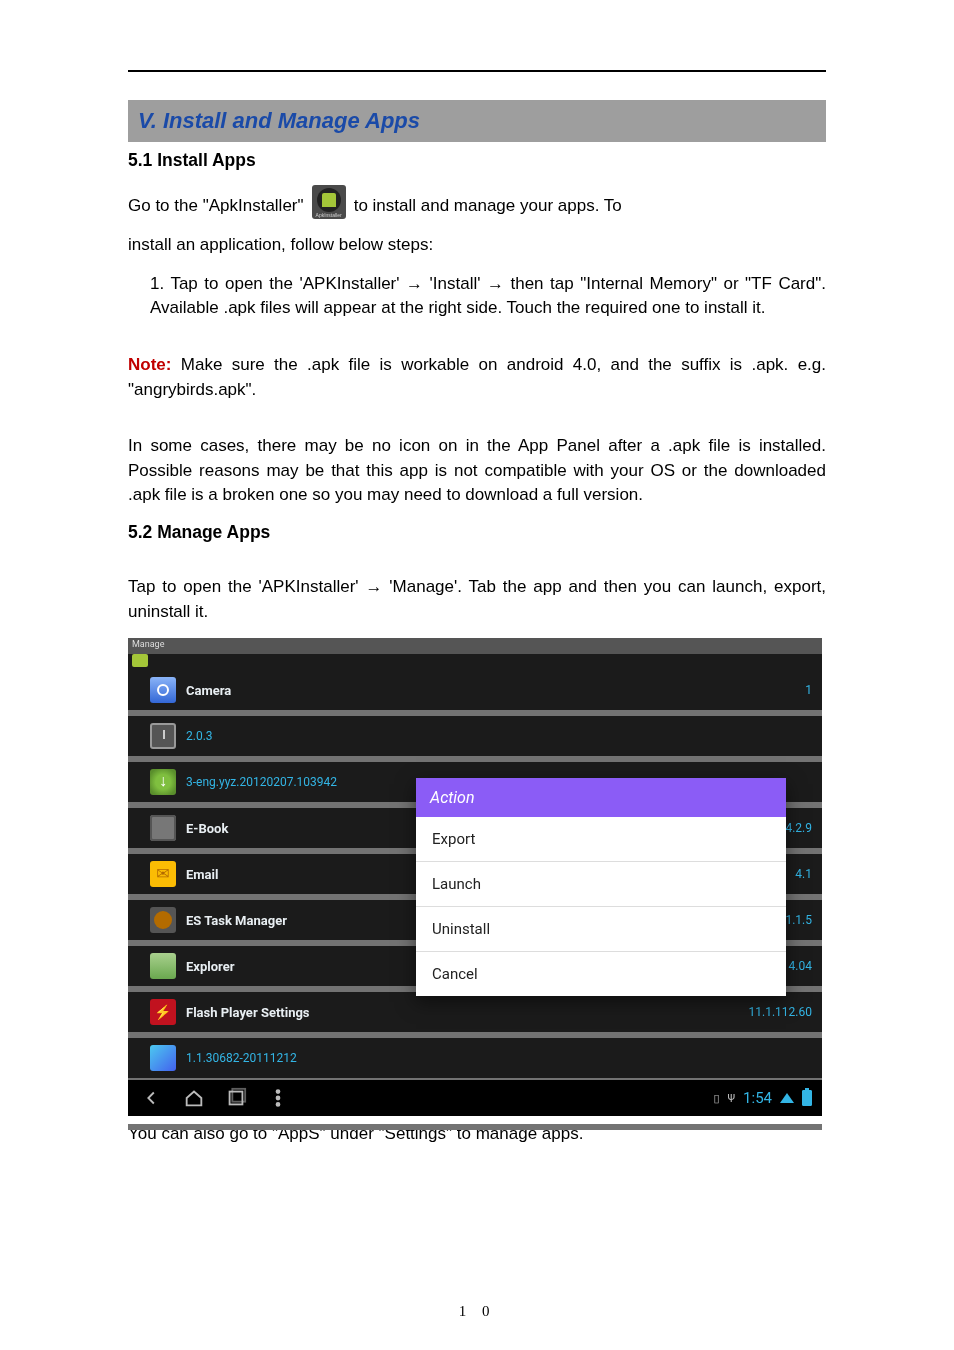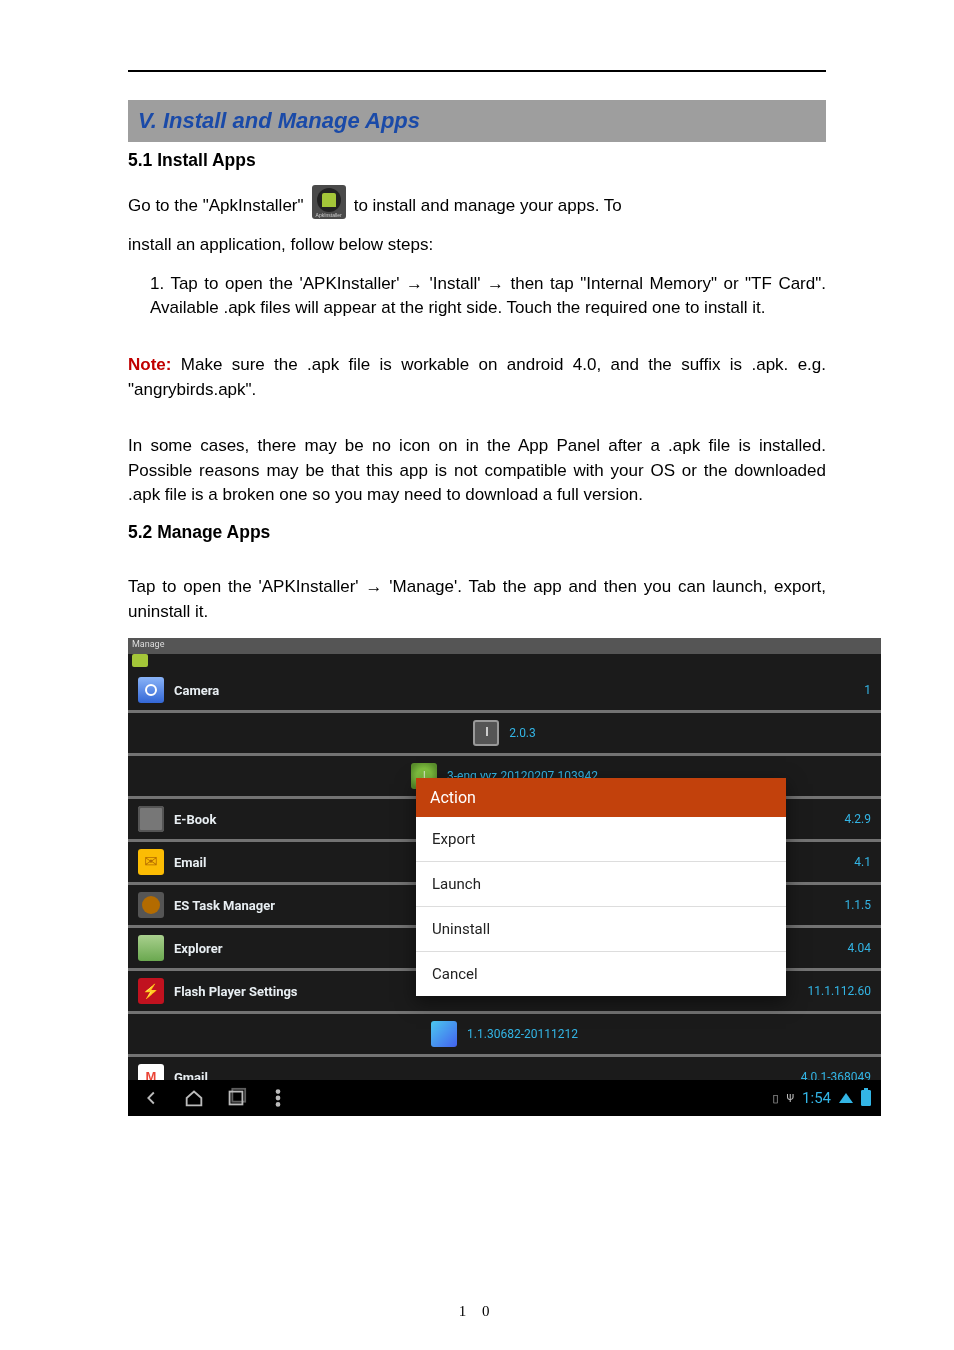--- a/index.html
+++ b/index.html
@@ -10,26 +10,26 @@
   p{font-size:17px;line-height:1.45;margin:0 0 14px 0;}
   .intro-line{display:flex;align-items:flex-end;flex-wrap:wrap;gap:4px;font-size:17px;}
   .apk-icon{display:inline-flex;flex-direction:column;align-items:center;background:#4a4a4a;border-radius:3px;padding:3px 4px 1px 4px;margin:0 4px;vertical-align:middle;}
   .apk-icon .android-shape{width:24px;height:24px;border-radius:50%;background:#222;position:relative;overflow:hidden;display:flex;align-items:center;justify-content:center;}
   .apk-icon .android-shape::before{content:"";width:14px;height:14px;background:#a4c639;border-radius:2px 2px 0 0;display:block;}
   .apk-icon .label{font-size:5px;color:#d0d0d0;line-height:1;margin-top:1px;}
   .indent{padding-left:22px;text-align:justify;}
   .justify{text-align:justify;margin-top:32px;}
   .note-label{color:#c00000;font-weight:bold;}
   
-  .screenshot{width:753px;height:478px;background:#1b1b1b;color:#cfd6dc;font-family:Roboto,Arial,sans-serif;font-size:13px;position:relative;margin:4px 0 6px 0;}
+  .screenshot{width:694px;height:478px;background:#1b1b1b;color:#cfd6dc;font-family:Roboto,Arial,sans-serif;font-size:13px;position:relative;margin:4px 0 6px 0;}
   .ss-top{height:14px;background:#555;font-size:9px;color:#ddd;padding:1px 4px;}
   .ss-crumb{height:16px;padding:0 4px;}
   .ss-crumb-icon{width:16px;height:13px;background:#a4c639;display:inline-block;border-radius:2px;}
   .ss-list{}
-  .ss-row{display:flex;align-items:center;height:40px;border-bottom:3px solid #737373;padding:0 10px 0 10px;justify-content:center;}
+  .ss-row{display:flex;align-items:center;height:40px;border-bottom:6px solid #737373;padding:0 10px 0 22px;}
   .ss-row .ico{width:26px;height:26px;border-radius:3px;margin-right:10px;flex:none;position:relative;}
   .ss-row .name{flex:1;color:#e8eef2;font-weight:bold;font-size:13px;}
   .ss-row .ver{color:#33b5e5;font-size:12px;}
   
   .ico-camera{background:linear-gradient(#8ab4f8,#3367d6);}
   .ico-camera::after{content:"";position:absolute;inset:7px;border:2px solid #fff;border-radius:50%;}
   .ico-clock{background:#555;border-radius:50%;border:2px solid #999;box-sizing:border-box;}
   .ico-clock::after{content:"";position:absolute;left:50%;top:20%;width:2px;height:9px;background:#ccc;transform-origin:bottom;}
   .ico-dl{background:radial-gradient(circle,#7fbf3f 40%,#5a8f2c 80%);border-radius:50%;}
   .ico-dl::after{content:"↓";position:absolute;inset:0;color:#fff;font-size:16px;text-align:center;line-height:24px;}
@@ -39,21 +39,21 @@
   .ico-es{background:#555;border-radius:4px;}
   .ico-es::after{content:"";position:absolute;inset:4px;border-radius:50%;background:#b36b00;}
   .ico-explorer{background:linear-gradient(#a9d08e,#6aa84f);border-radius:6px;}
   .ico-flash{background:#c1121f;border-radius:3px;}
   .ico-flash::after{content:"⚡";position:absolute;inset:0;color:#fff;text-align:center;line-height:26px;font-size:14px;}
   .ico-gallery{background:linear-gradient(135deg,#4cc9f0,#4361ee);border-radius:3px;}
   .ico-gmail{background:#fff;border-radius:3px;}
   .ico-gmail::after{content:"M";position:absolute;inset:0;color:#ea4335;font-weight:bold;text-align:center;line-height:26px;font-family:Arial;}
   
   .dialog{position:absolute;left:288px;top:140px;width:370px;background:#fff;color:#222;box-shadow:0 6px 18px rgba(0,0,0,.5);}
-  .dialog .title{background:#c2410c;color:#fff;font-size:16px;padding:10px 14px;}
+  .dialog .title{background:#8b5cf6;color:#fff;font-size:16px;padding:10px 14px;font-style:italic;}
   .dialog .opt{padding:13px 16px;border-bottom:1px solid #ddd;font-size:15px;}
   .dialog .opt:last-child{border-bottom:none;}
   
   .navbar{position:absolute;left:0;right:0;bottom:0;height:36px;background:#000;display:flex;align-items:center;padding:0 10px;color:#bbb;}
   .navbar .navbtn{width:28px;height:24px;margin-right:14px;display:flex;align-items:center;justify-content:center;}
   .navbar .spacer{flex:1;}
   .navbar .status{display:flex;align-items:center;gap:8px;font-size:15px;color:#33b5e5;}
   .nav-back svg,.nav-home svg,.nav-recent svg,.nav-menu svg{width:22px;height:22px;stroke:#bbb;fill:none;stroke-width:2;}
   .wifi{width:0;height:0;border-left:7px solid transparent;border-right:7px solid transparent;border-bottom:10px solid #33b5e5;}
   .batt{width:8px;height:14px;border:1px solid #33b5e5;border-radius:1px;position:relative;background:#33b5e5;}
@@ -184,15 +184,16 @@
       <div class="status">
         <span class="small-icon">▯</span>
         <span class="small-icon">Ψ</span>
         <span>1:54</span>
         <span class="wifi"></span>
         <span class="batt"></span>
       </div>
     </div>
   </div>
 
+  <p>You can also go to "AppS" under "Settings" to manage apps.</p>
 
   <div class="pagenum">1 0</div>
 </div>
 
 </body></html>

